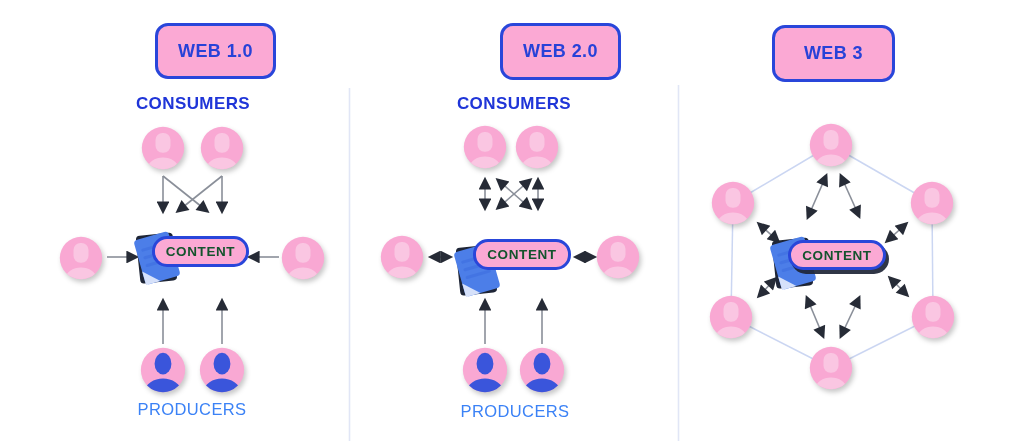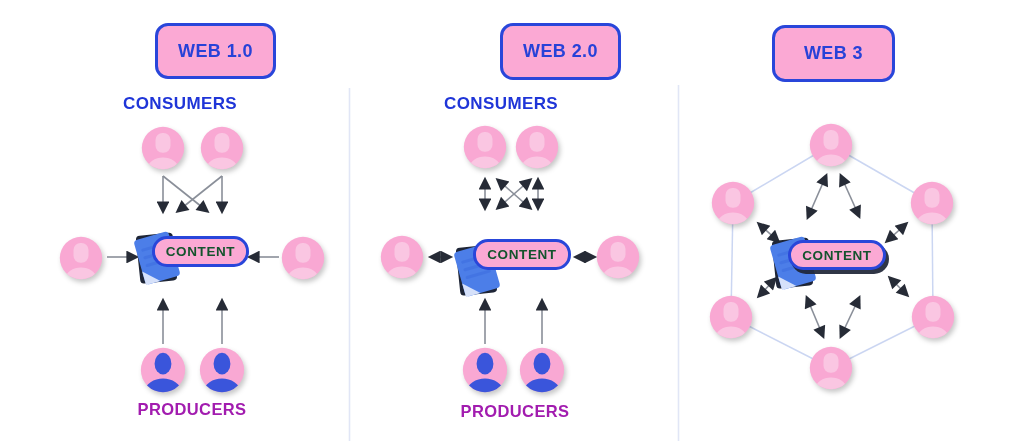--- a/index.html
+++ b/index.html
@@ -3,22 +3,22 @@
 <meta charset="utf-8">
 <style>
   html,body{margin:0;padding:0;background:#ffffff;}
   #stage{position:relative;width:1024px;height:444px;background:#ffffff;overflow:hidden;
          font-family:"Liberation Sans",sans-serif;}
   #stage svg.overlay{position:absolute;left:0;top:0;z-index:1;}
   .abs{position:absolute;z-index:2;box-sizing:border-box;}
   .badge{background:#FBA9D4;border:3px solid #2946DA;border-radius:13px;
          color:#2742D8;font-weight:bold;font-size:18px;letter-spacing:.4px;
          display:flex;align-items:center;justify-content:center;}
-  .toplabel{color:#1F35D8;font-weight:bold;font-size:17px;letter-spacing:.4px;}
-  .botlabel{color:#a21caf;font-weight:bold;font-size:16.5px;letter-spacing:.4px;text-align:center;}
+  .toplabel{color:#1F35D8;font-weight:bold;font-size:17px;letter-spacing:.4px;text-align:center;}
+  .botlabel{color:#3b82f6;font-weight:normal;font-size:16.5px;letter-spacing:.4px;text-align:center;}
   .pill{background:#FBA9D4;border:3px solid #2946DA;border-radius:15px;
         color:#14532d;font-weight:bold;font-size:13.5px;letter-spacing:.6px;
         display:flex;align-items:center;justify-content:center;}
   .pill.shadowed{box-shadow:3px 4px 0 rgba(30,37,54,.92);}
   .av{filter:drop-shadow(2px 3px 2.5px rgba(0,0,0,.22));}
 </style>
 </head>
 <body>
 
 <div id="stage">

